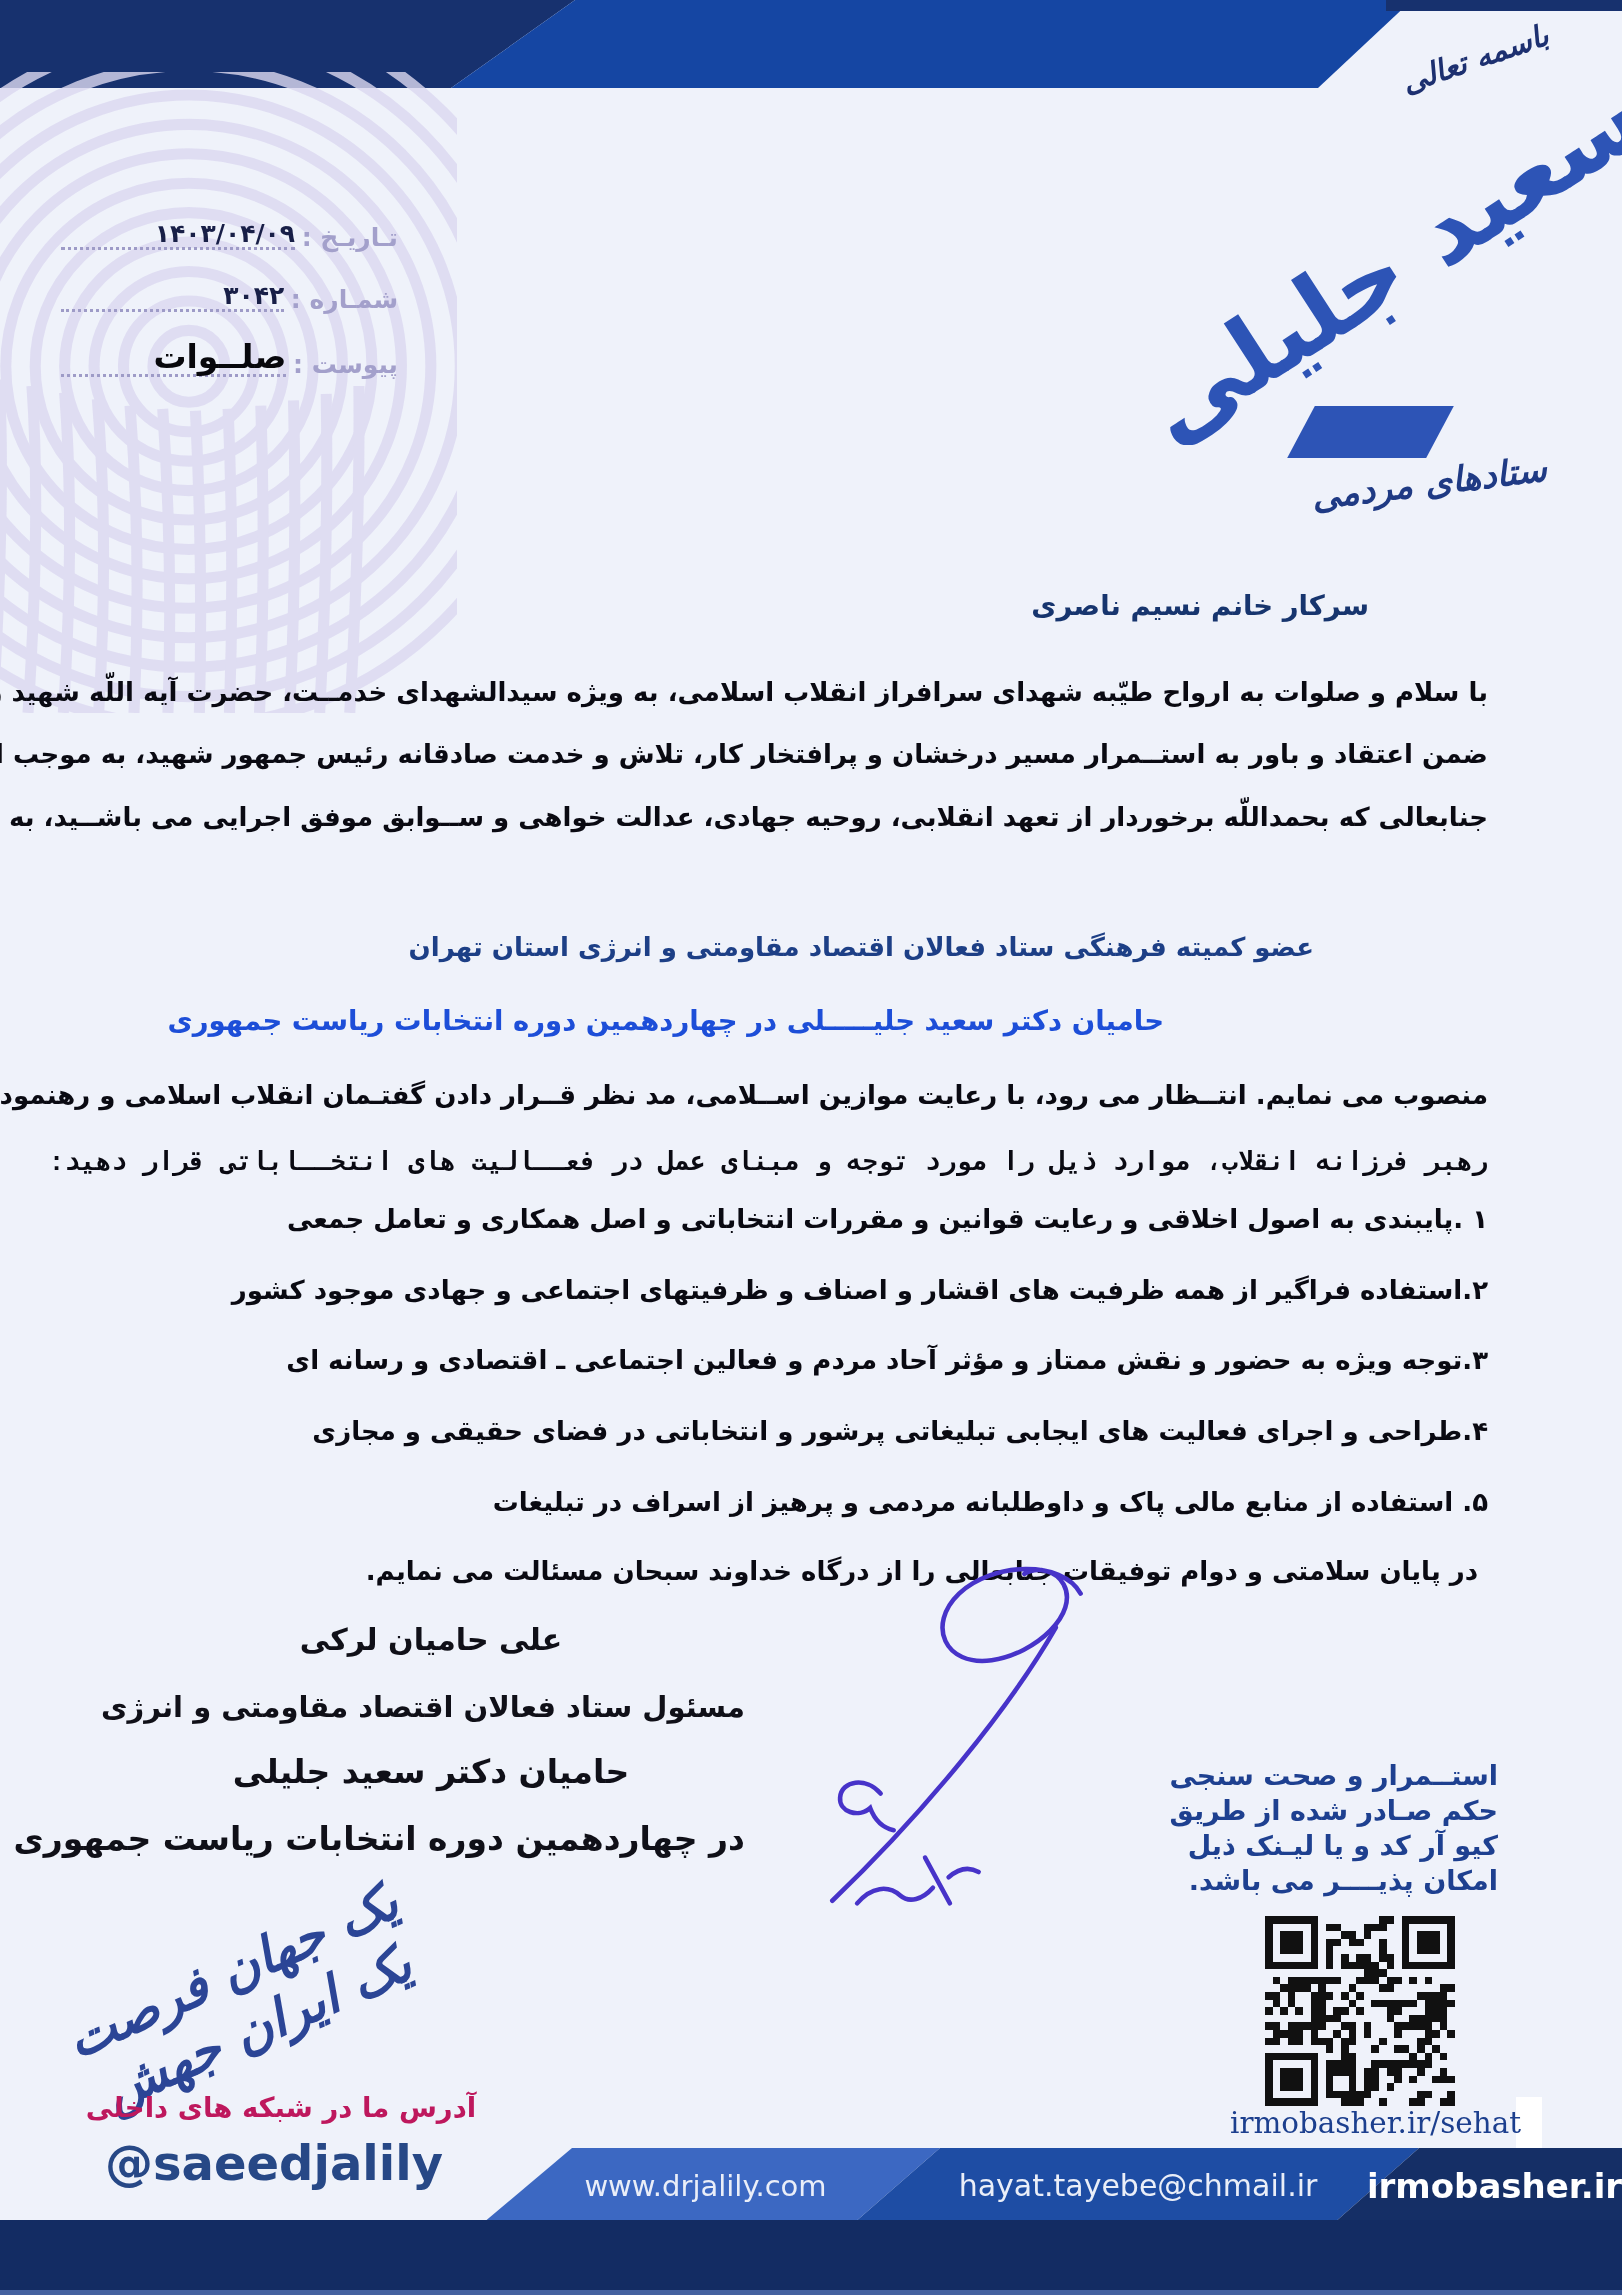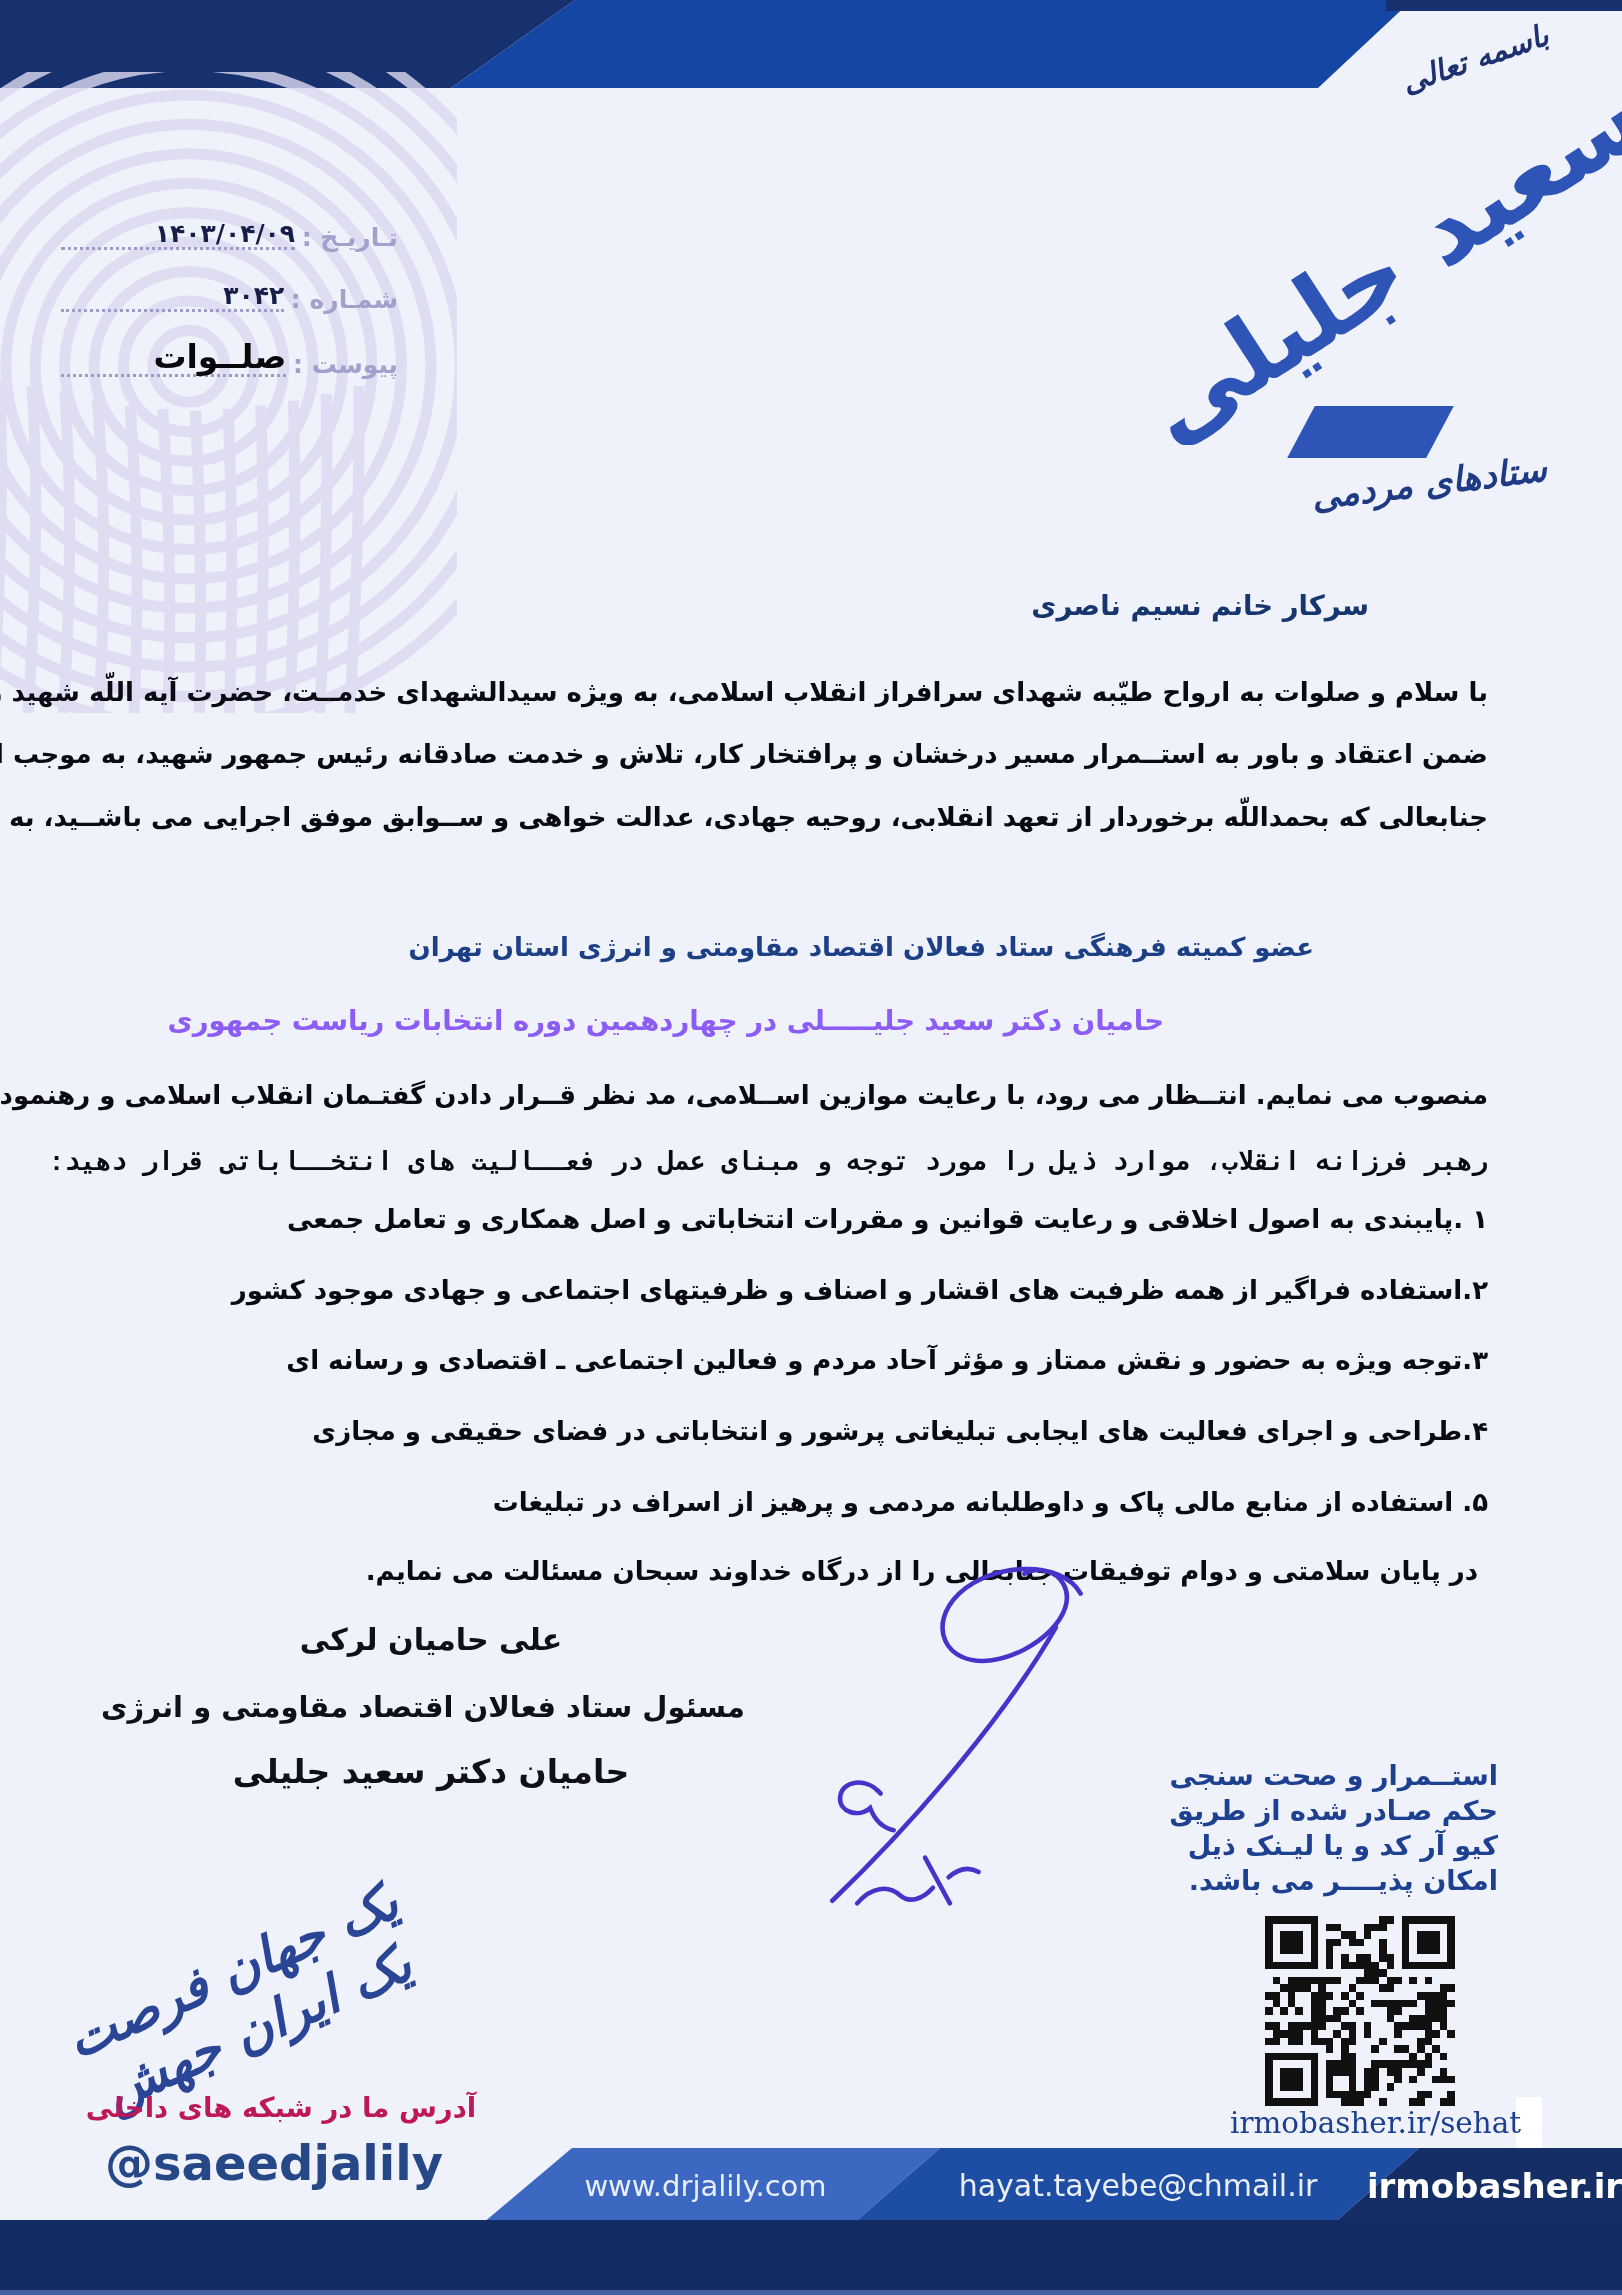--- a/index.html
+++ b/index.html
@@ -29,21 +29,21 @@
   .meta-label{color:#a3a0cb;font-size:25px;font-weight:bold;white-space:nowrap;line-height:1;}
   .meta-line{flex:1;border-bottom:3.3px dotted #9e9bc7;text-align:right;padding-bottom:1.3px;}
   .meta-val{font-size:25px;font-weight:800;color:#181f47;line-height:1;}
   .meta-val.attach{font-size:33px;font-weight:900;color:#08080c;}
   
   .addressee{right:253px;top:589px;font-size:27.5px;font-weight:bold;color:#17356e;white-space:nowrap;}
   .jline{left:196px;right:134px;font-size:26px;font-weight:bold;color:#0a0a12;white-space:nowrap;
          text-align:justify;text-align-last:justify;}
   .rline{right:134px;font-size:26px;font-weight:bold;color:#0a0a12;white-space:nowrap;text-align:right;}
   .role1{right:308px;top:932px;font-size:26px;font-weight:bold;color:#1d3f86;white-space:nowrap;}
-  .role2{right:458px;top:1004px;font-size:27.5px;font-weight:bold;color:#8b5cf6;white-space:nowrap;}
+  .role2{right:458px;top:1004px;font-size:27.5px;font-weight:bold;color:#1d4ed8;white-space:nowrap;}
   .closing{right:144px;top:1556px;font-size:26px;font-weight:bold;color:#0a0a12;white-space:nowrap;}
   
   .sig-block{left:118px;width:628px;text-align:center;color:#101018;font-weight:bold;white-space:nowrap;}
   .sig-svg{left:730px;top:1550px;}
   
   .slogan{left:56px;top:1937px;width:380px;transform:rotate(-24deg);color:#2b4596;
           font-style:italic;font-weight:bold;font-size:52px;line-height:1.2;text-align:center;}
   
   .verify{right:124px;top:1758px;width:314px;text-align:right;color:#1e4090;font-size:27px;
           line-height:35px;font-weight:600;white-space:nowrap;}
@@ -154,20 +154,21 @@
   <div class="abs rline" style="top:1275px;">۲.استفاده فراگیر از همه ظرفیت های اقشار و اصناف و ظرفیتهای اجتماعی و جهادی موجود کشور</div>
   <div class="abs rline" style="top:1345px;">۳.توجه ویژه به حضور و نقش ممتاز و مؤثر آحاد مردم و فعالین اجتماعی ـ اقتصادی و رسانه ای</div>
   <div class="abs rline" style="top:1416px;">۴.طراحی و اجرای فعالیت های ایجابی تبلیغاتی پرشور و انتخاباتی در فضای حقیقی و مجازی</div>
   <div class="abs rline" style="top:1487px;">۵. استفاده از منابع مالی پاک و داوطلبانه مردمی و پرهیز از اسراف در تبلیغات</div>
 
   <div class="abs closing">در پایان سلامتی و دوام توفیقات جنابعالی را از درگاه خداوند سبحان مسئالت می نمایم.</div>
 
   <div class="abs sig-block" style="top:1622px;font-size:30px;">علی حامیان لرکی</div>
   <div class="abs sig-block" style="top:1690px;font-size:29px;">مسئول ستاد فعالان اقتصاد مقاومتی و انرژی</div>
   <div class="abs sig-block" style="top:1752px;font-size:33px;">حامیان دکتر سعید جلیلی</div>
+  <div class="abs sig-block" style="top:1819px;font-size:33px;">در چهاردهمین دوره انتخابات ریاست جمهوری</div>
 
   <div class="abs sig-svg">
     <svg width="366" height="393" viewBox="0 0 560 600" fill="none">
       <g stroke="#4733c9" stroke-width="7" stroke-linecap="round" fill="none">
         <path d="M538 66 C510 14 402 18 352 66 C302 114 330 178 402 168 C470 158 536 96 512 52 C500 30 470 24 452 36"></path>
         <path d="M500 118 C430 240 300 400 158 536"></path>
         <path d="M232 372 C210 346 172 352 170 378 C168 400 198 410 216 394 C222 410 234 424 252 428"></path>
         <path d="M196 540 C218 514 244 512 262 528 C276 540 296 534 312 516"></path>
         <path d="M300 470 L338 540 M336 500 C352 486 368 484 382 492"></path>
       </g>

